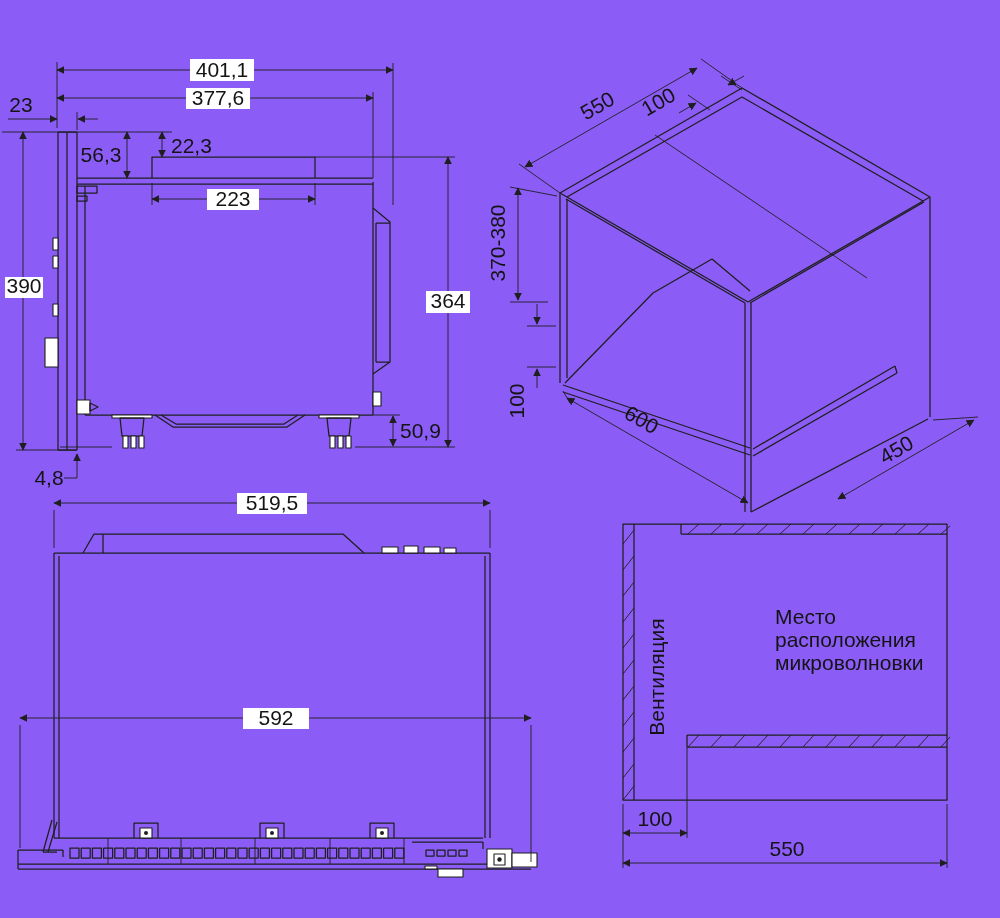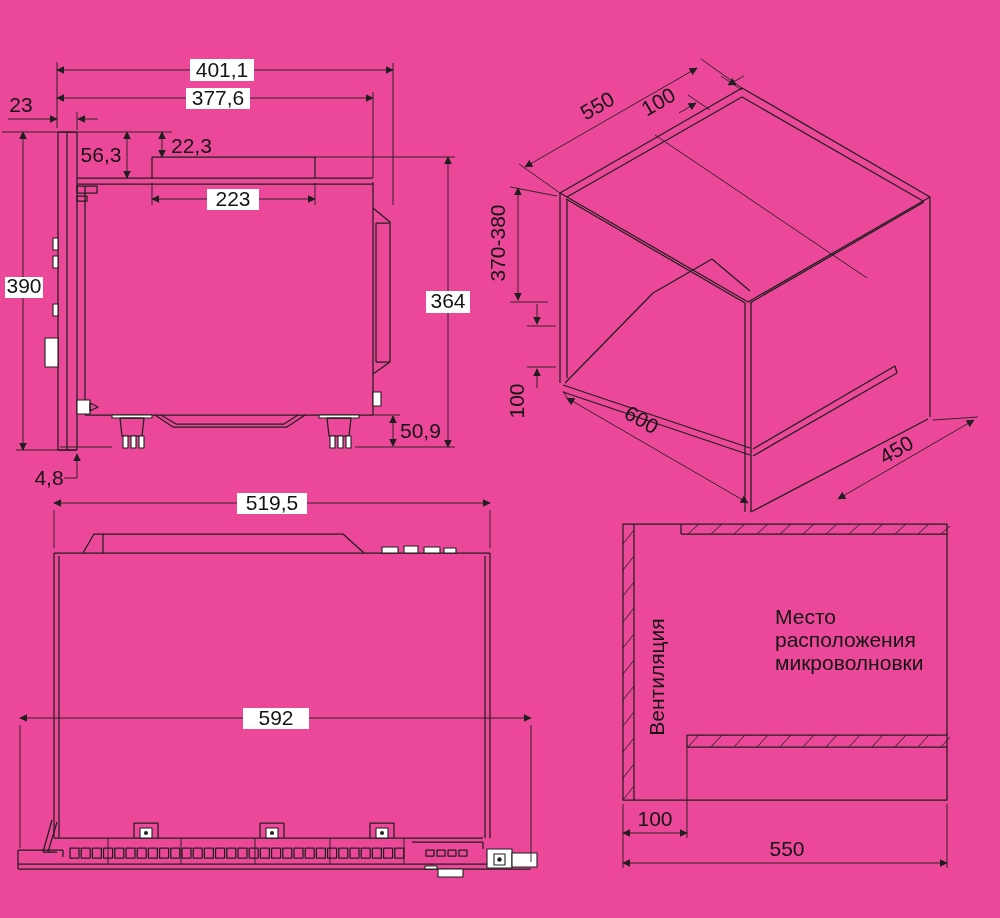--- a/index.html
+++ b/index.html
@@ -1,16 +1,16 @@
 <!DOCTYPE html>
 <html><head>
 <meta charset="utf-8">
 <style>
   html,body{margin:0;padding:0;background:#ffffff;}
-  .stage{width:1000px;height:918px;position:relative;background:#ec4899;}
+  .stage{width:1000px;height:918px;position:relative;background:#8b5cf6;}
   svg{display:block;}
   .obj{stroke:#1f1f1f;stroke-width:1.25;fill:none;stroke-linejoin:round;stroke-linecap:butt;}
   .objf{stroke:#1f1f1f;stroke-width:1.1;fill:#ffffff;stroke-linejoin:round;}
   .thin{stroke:#1f1f1f;stroke-width:0.9;fill:none;}
   .dim{font-family:"Liberation Sans",sans-serif;font-size:21px;fill:#141414;}
   .rus{font-family:"Liberation Sans",sans-serif;font-size:21px;fill:#141414;}
   .wbg{fill:#ffffff;stroke:none;}
   .dot{fill:#1f1f1f;stroke:none;}
 </style>
 </head>

